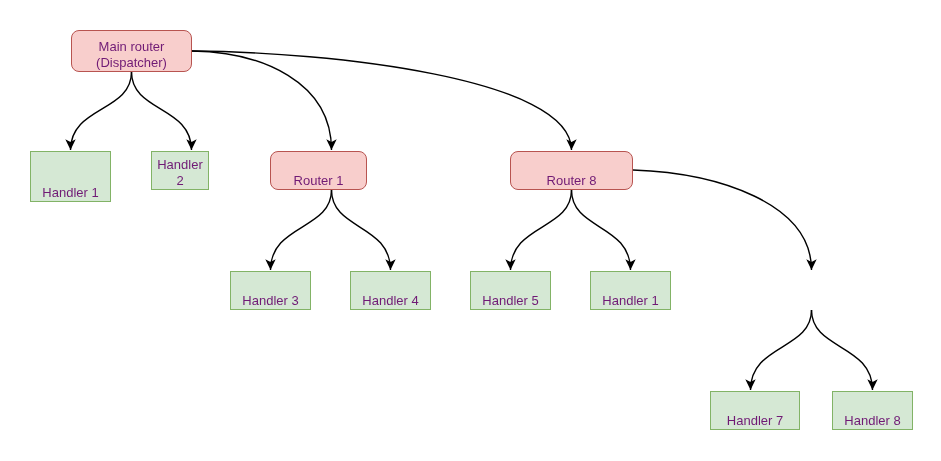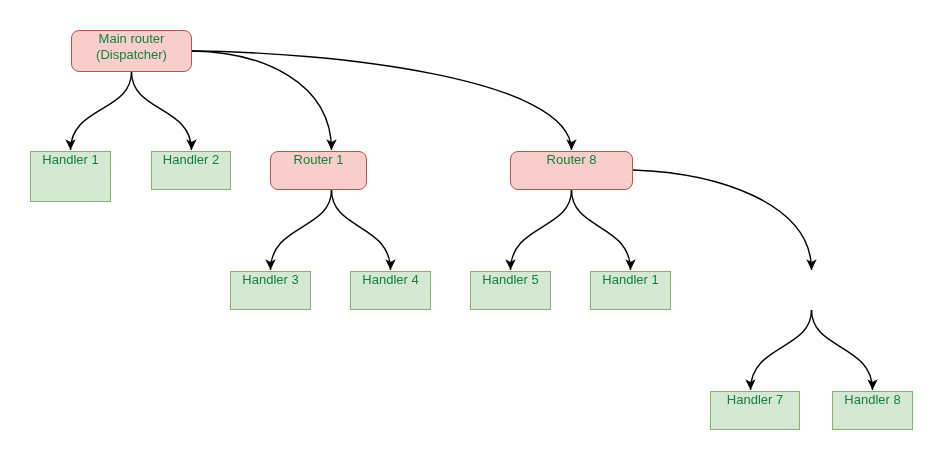--- a/index.html
+++ b/index.html
@@ -28,26 +28,26 @@
     stroke-width: 1.4;
   }
   .arrowhead {
     fill: var(--edge, #000000);
     stroke: none;
   }
   .node {
     position: absolute;
     box-sizing: border-box;
     display: flex;
-    align-items: flex-start;
+    align-items: flex-end;
     justify-content: center;
     text-align: center;
     font-size: 13px;
     line-height: 1.25;
-    color: #15803d;
+    color: #701a75;
   }
   .node .label {
     white-space: pre-line;
   }
   .node.router {
     background: var(--router-fill, #f8cecc);
     border: 1.4px solid var(--router-stroke, #b85450);
     border-radius: 8px;
   }
   .node.handler {
@@ -82,21 +82,21 @@
 
   <div class="node router" style="left:71px; top:30px; width:121px; height:42px;">
     <span class="label">Main router
 (Dispatcher)</span>
   </div>
 
   <div class="node handler" style="left:30px; top:151px; width:81px; height:51px;">
     <span class="label">Handler 1</span>
   </div>
 
-  <div class="node handler" style="left:151px; top:151px; width:80px; height:39px;">
+  <div class="node handler" style="left:151px; top:151px; width:58px; height:39px;">
     <span class="label">Handler 2</span>
   </div>
 
   <div class="node router" style="left:270px; top:151px; width:97px; height:39px;">
     <span class="label">Router 1</span>
   </div>
 
   <div class="node router" style="left:510px; top:151px; width:123px; height:39px;">
     <span class="label">Router 8</span>
   </div>

